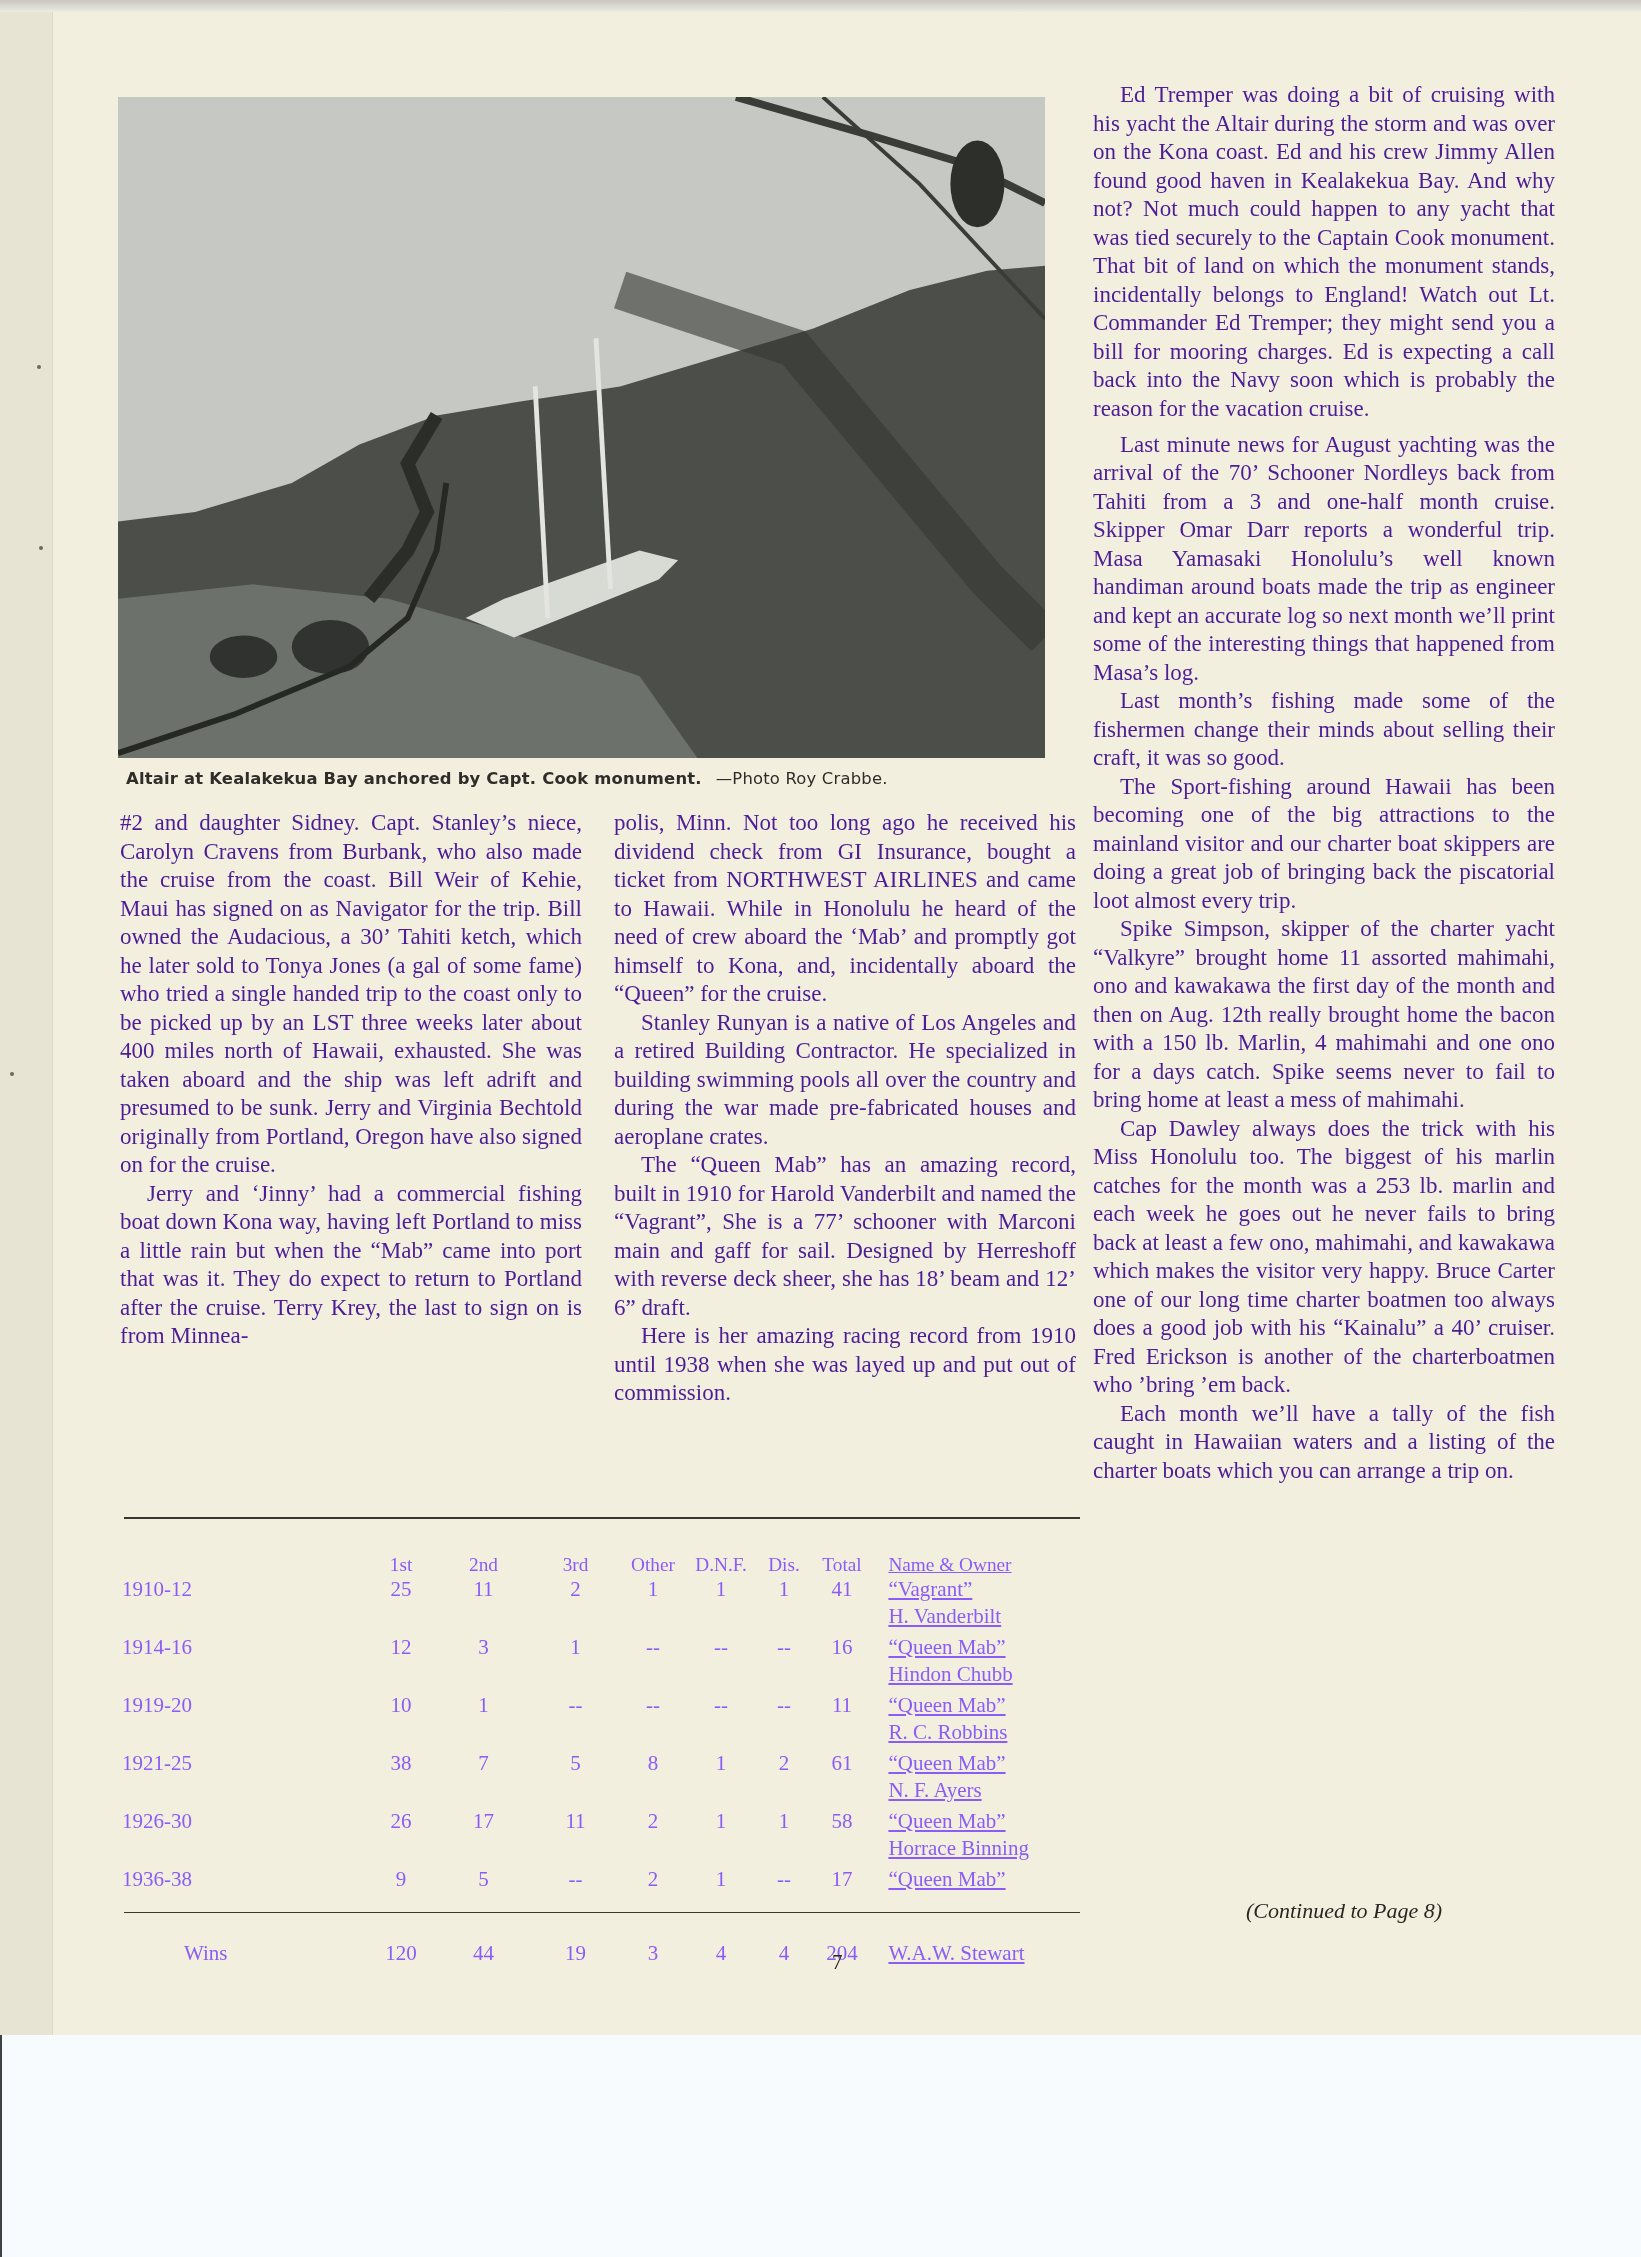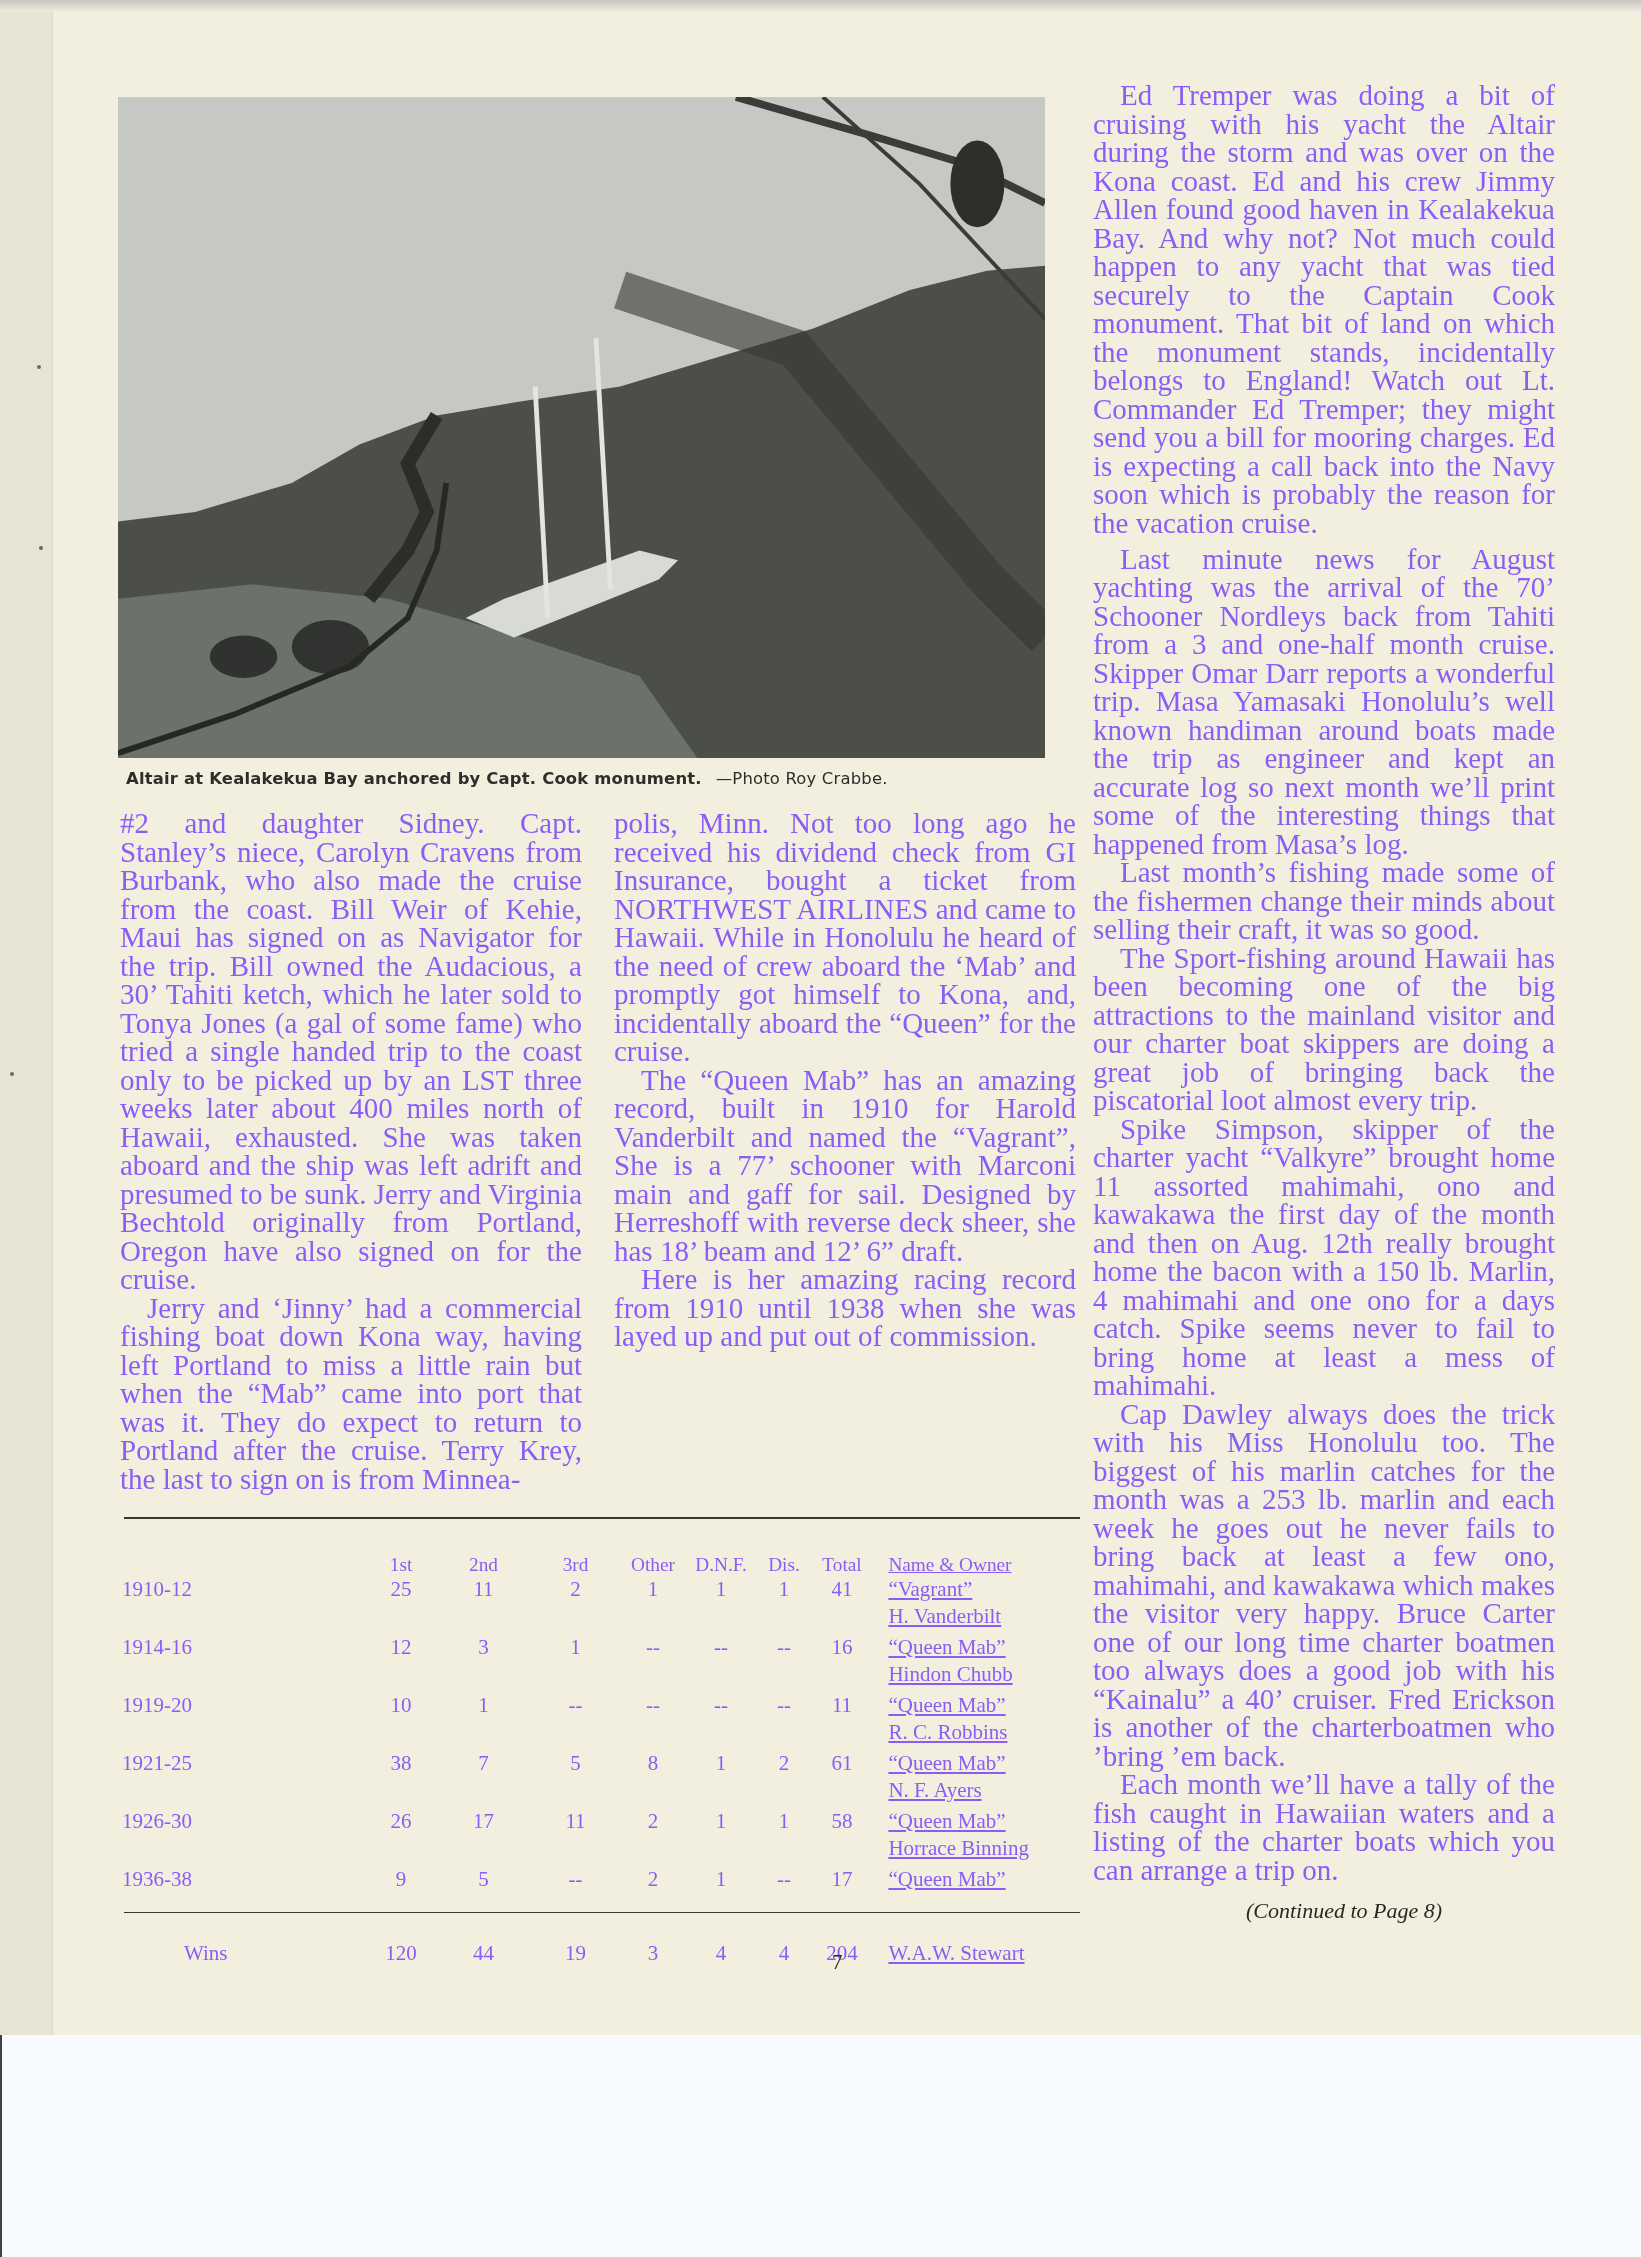--- a/index.html
+++ b/index.html
@@ -31,22 +31,22 @@
     background: linear-gradient(#c9ccc6 0%, #bcc0ba 38%, #585c57 52%, #3f423e 75%, #4a4d48 100%);
   }
   .photo svg { width: 100%; height: 100%; display: block; }
   .caption {
     position: absolute; left: 126px; top: 769px; width: 917px;
     font-family: "DejaVu Sans", sans-serif; font-weight: bold; font-size: 16.4px;
     color: #2e2d2a; letter-spacing: 0.2px;
   }
   .caption .credit { font-weight: normal; margin-left: 14px; }
   .col {
-    position: absolute; font-size: 29px; line-height: 28.5px; text-align: justify;
-    color: #8b5cf6;
+    position: absolute; font-size: 23px; line-height: 28.5px; text-align: justify;
+    color: #4c1d95;
   }
   .col p { margin: 0; }
   .col p.indent { text-indent: 27px; }
   .col-left  { left: 120px; top: 809px; width: 462px; }
   .col-mid   { left: 614px; top: 809px; width: 462px; }
   .col-right { left: 1093px; top: 81px; width: 462px; }
   .gap { height: 7.7px; }
   .continued {
     position: absolute; left: 1246px; top: 1898px; font-style: italic; font-size: 22px;
     color: #2b2723;
@@ -110,20 +110,21 @@
   <span>Altair at Kealakekua Bay anchored by Capt. Cook monument.</span><span class="credit">—Photo Roy Crabbe.</span>
 </div>
 
 <div class="col col-left">
   <p>#2 and daughter Sidney. Capt. Stanley’s niece, Carolyn Cravens from Burbank, who also made the cruise from the coast. Bill Weir of Kehie, Maui has signed on as Navigator for the trip. Bill owned the Audacious, a 30’ Tahiti ketch, which he later sold to Tonya Jones (a gal of some fame) who tried a single handed trip to the coast only to be picked up by an LST three weeks later about 400 miles north of Hawaii, exhausted. She was taken aboard and the ship was left adrift and presumed to be sunk. Jerry and Virginia Bechtold originally from Portland, Oregon have also signed on for the cruise.</p>
   <p class="indent">Jerry and ‘Jinny’ had a commercial fishing boat down Kona way, having left Portland to miss a little rain but when the “Mab” came into port that was it. They do expect to return to Portland after the cruise. Terry Krey, the last to sign on is from Minnea-</p>
 </div>
 
 <div class="col col-mid">
   <p>polis, Minn. Not too long ago he received his dividend check from GI Insurance, bought a ticket from NORTHWEST AIRLINES and came to Hawaii. While in Honolulu he heard of the need of crew aboard the ‘Mab’ and promptly got himself to Kona, and, incidentally aboard the “Queen” for the cruise.</p>
+  <p class="indent">Stanley Runyan is a native of Los Angeles and a retired Building Contractor. He specialized in building swimming pools all over the country and during the war made pre-fabricated houses and aeroplane crates.</p>
   <p class="indent">The “Queen Mab” has an amazing record, built in 1910 for Harold Vanderbilt and named the “Vagrant”, She is a 77’ schooner with Marconi main and gaff for sail. Designed by Herreshoff with reverse deck sheer, she has 18’ beam and 12’ 6” draft.</p>
   <p class="indent">Here is her amazing racing record from 1910 until 1938 when she was layed up and put out of commission.</p>
 </div>
 
 <div class="col col-right">
   <p class="indent">Ed Tremper was doing a bit of cruising with his yacht the Altair during the storm and was over on the Kona coast. Ed and his crew Jimmy Allen found good haven in Kealakekua Bay. And why not? Not much could happen to any yacht that was tied securely to the Captain Cook monument. That bit of land on which the monument stands, incidentally belongs to England! Watch out Lt. Commander Ed Tremper; they might send you a bill for mooring charges. Ed is expecting a call back into the Navy soon which is probably the reason for the vacation cruise.</p>
   <div class="gap"></div>
   <p class="indent">Last minute news for August yachting was the arrival of the 70’ Schooner Nordleys back from Tahiti from a 3 and one-half month cruise. Skipper Omar Darr reports a wonderful trip. Masa Yamasaki Honolulu’s well known handiman around boats made the trip as engineer and kept an accurate log so next month we’ll print some of the interesting things that happened from Masa’s log.</p>
   <p class="indent">Last month’s fishing made some of the fishermen change their minds about selling their craft, it was so good.</p>
   <p class="indent">The Sport-fishing around Hawaii has been becoming one of the big attractions to the mainland visitor and our charter boat skippers are doing a great job of bringing back the piscatorial loot almost every trip.</p>

